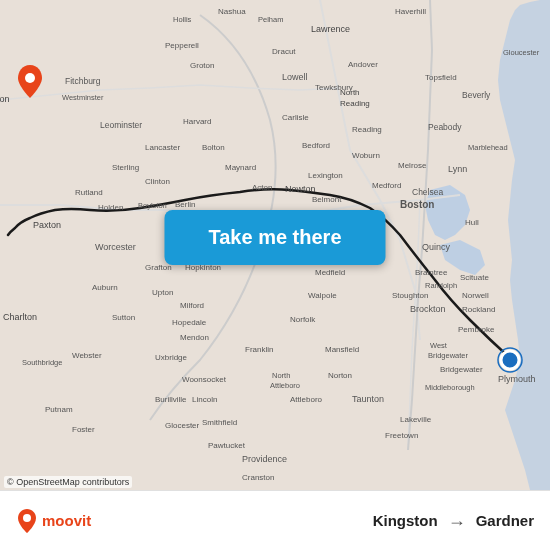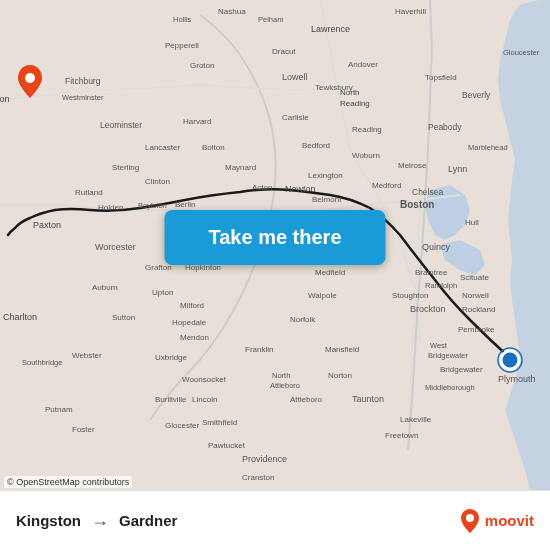--- a/index.html
+++ b/index.html
@@ -239,25 +239,25 @@
   </svg>
 
   
   <button id="take-me-there-btn">Take me there</button>
 
   
   <div id="osm-credit">© OpenStreetMap contributors</div>
 </div>
 
 <div id="footer">
-  <div id="route-info">
-    <span id="from-label">Kingston</span>
-    <span id="arrow-icon">→</span>
-    <span id="to-label">Gardner</span>
-  </div>
   <div id="moovit-logo">
     <svg width="22" height="26" viewBox="0 0 22 26">
       <path d="M11,1 C6,1 2,5 2,10 C2,17 11,25 11,25 C11,25 20,17 20,10 C20,5 16,1 11,1 Z" fill="#e8441a"></path>
       <circle cx="11" cy="10" r="4" fill="white"></circle>
     </svg>
     <span id="moovit-text">moovit</span>
   </div>
+  <div id="route-info">
+    <span id="from-label">Kingston</span>
+    <span id="arrow-icon">→</span>
+    <span id="to-label">Gardner</span>
+  </div>
 </div>
 
 </body></html>

